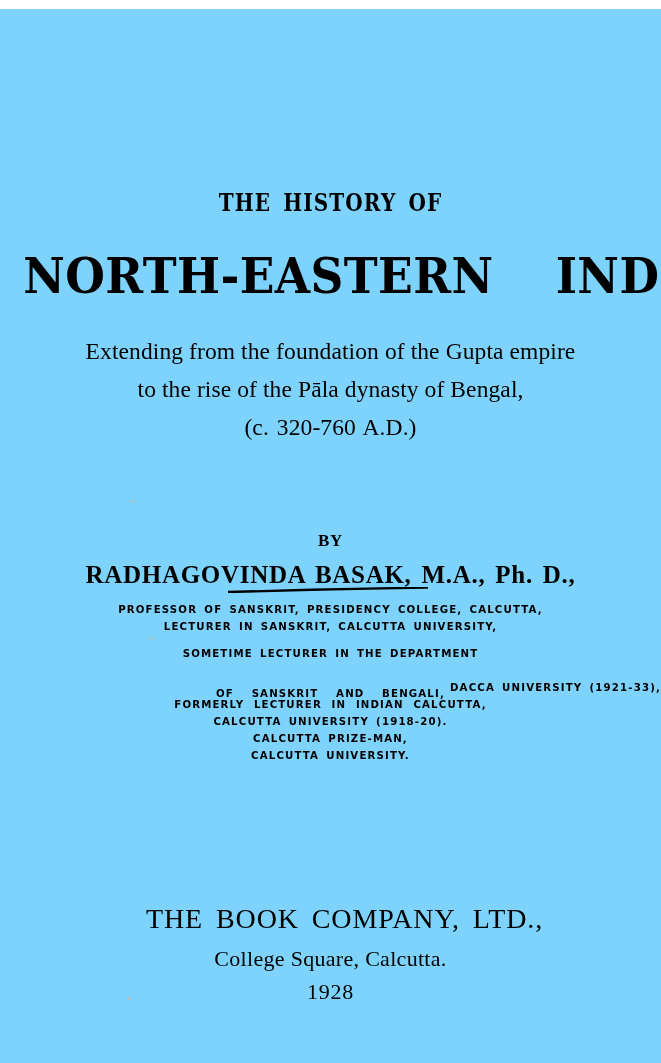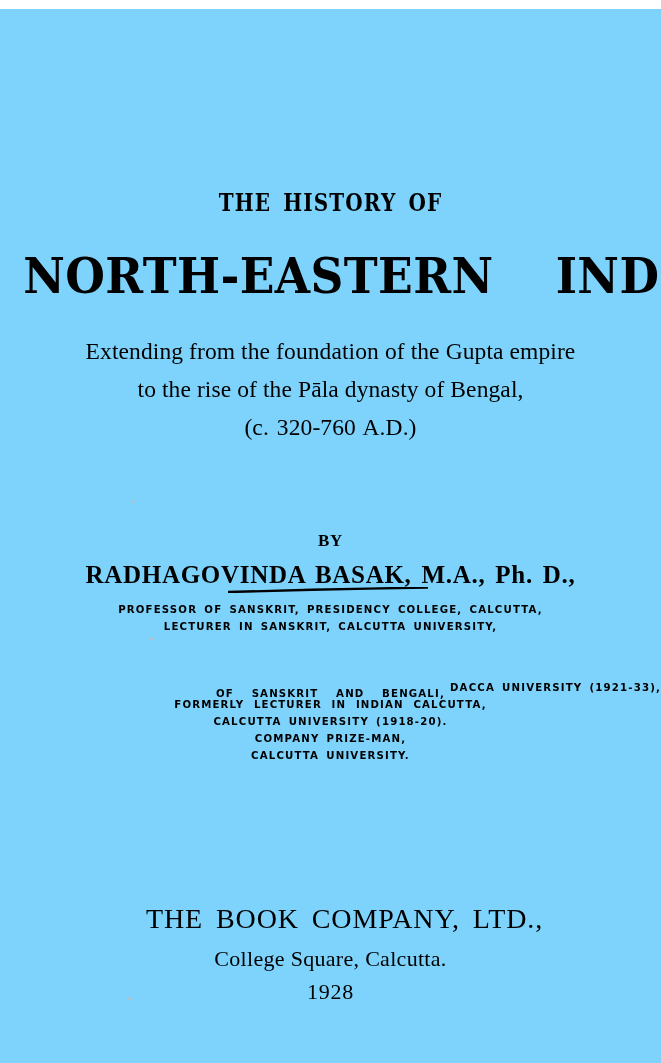--- a/index.html
+++ b/index.html
@@ -158,25 +158,26 @@
   <div class="line author-line">RADHAGOVINDA BASAK, M.A., Ph. D.,</div>
 
   <div class="author-underline">
     <svg width="200" height="6" viewBox="0 0 200 6" xmlns="http://www.w3.org/2000/svg">
       <path d="M0.5 5.0 C 40 3.6, 95 2.6, 140 1.6 C 165 1.0, 185 0.8, 199 0.6" stroke="#000000" stroke-width="2.4" fill="none" stroke-linecap="round"></path>
     </svg>
   </div>
 
   <div class="line cred c1">PROFESSOR OF SANSKRIT, PRESIDENCY COLLEGE, CALCUTTA,</div>
   <div class="line cred c2">LECTURER IN SANSKRIT, CALCUTTA UNIVERSITY,</div>
+  <div class="line cred c3">SOMETIME LECTURER IN THE DEPARTMENT</div>
   <div class="line cred c4">OF SANSKRIT AND BENGALI,</div>
   <div class="line cred c5">DACCA UNIVERSITY (1921-33),</div>
   <div class="line cred c6">FORMERLY LECTURER IN INDIAN CALCUTTA,</div>
   <div class="line cred c7">CALCUTTA UNIVERSITY (1918-20).</div>
-  <div class="line cred c8">COMPANY PRIZE-MAN,</div>
+  <div class="line cred c8">CALCUTTA PRIZE-MAN,</div>
   <div class="line cred c9">CALCUTTA UNIVERSITY.</div>
 
   <div class="line publisher">THE BOOK COMPANY, LTD.,</div>
   <div class="line address">College Square, Calcutta.</div>
   <div class="line year">1928</div>
 
   <div class="speck" style="left:131px; top:491px; width:3px; height:3px;"></div>
   <div class="speck" style="left:150px; top:628px; width:3px; height:3px;"></div>
   <div class="speck" style="left:128px; top:988px; width:3px; height:3px;"></div>
   <div class="speck" style="left:88px;  top:246px; width:2px; height:2px;"></div>

